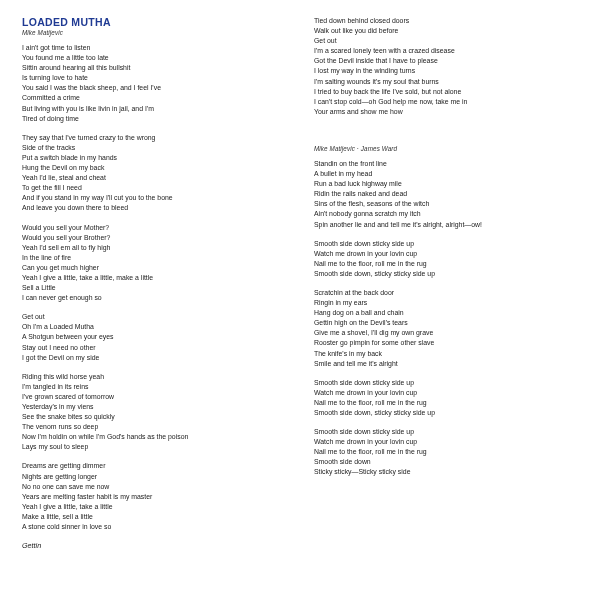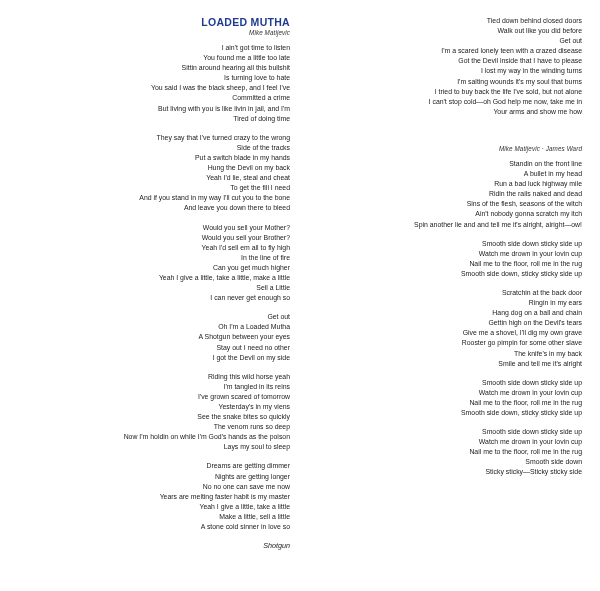--- a/index.html
+++ b/index.html
@@ -19,21 +19,20 @@
     width: 600px;
     height: 591px;
     box-sizing: border-box;
     padding: 16px 22px 10px 22px;
   }
   .columns {
     display: flex;
     flex-direction: row;
     gap: 24px;
     height: 100%;
-    text-align: right;
   }
   .col {
     width: 268px;
     flex: 0 0 268px;
   }
   .song-title {
     font-size: 10.5px;
     font-weight: bold;
     color: #1f3a93;
     letter-spacing: 0.3px;
@@ -132,21 +131,21 @@
         <div class="stanza">
           <div class="line">Dreams are getting dimmer</div>
           <div class="line">Nights are getting longer</div>
           <div class="line">No no one can save me now</div>
           <div class="line">Years are melting faster habit is my master</div>
           <div class="line">Yeah I give a little, take a little</div>
           <div class="line">Make a little, sell a little</div>
           <div class="line">A stone cold sinner in love so</div>
         </div>
 
-        <div class="chorus-note">Shotgun</div>
+        <div class="chorus-note">Gettin</div>
       </div>
     </div>
 
     <div class="col">
       <div class="stanza">
         <div class="line">Tied down behind closed doors</div>
         <div class="line">Walk out like you did before</div>
         <div class="line">Get out</div>
         <div class="line">I'm a scared lonely teen with a crazed disease</div>
         <div class="line">Got the Devil inside that I have to please</div>

